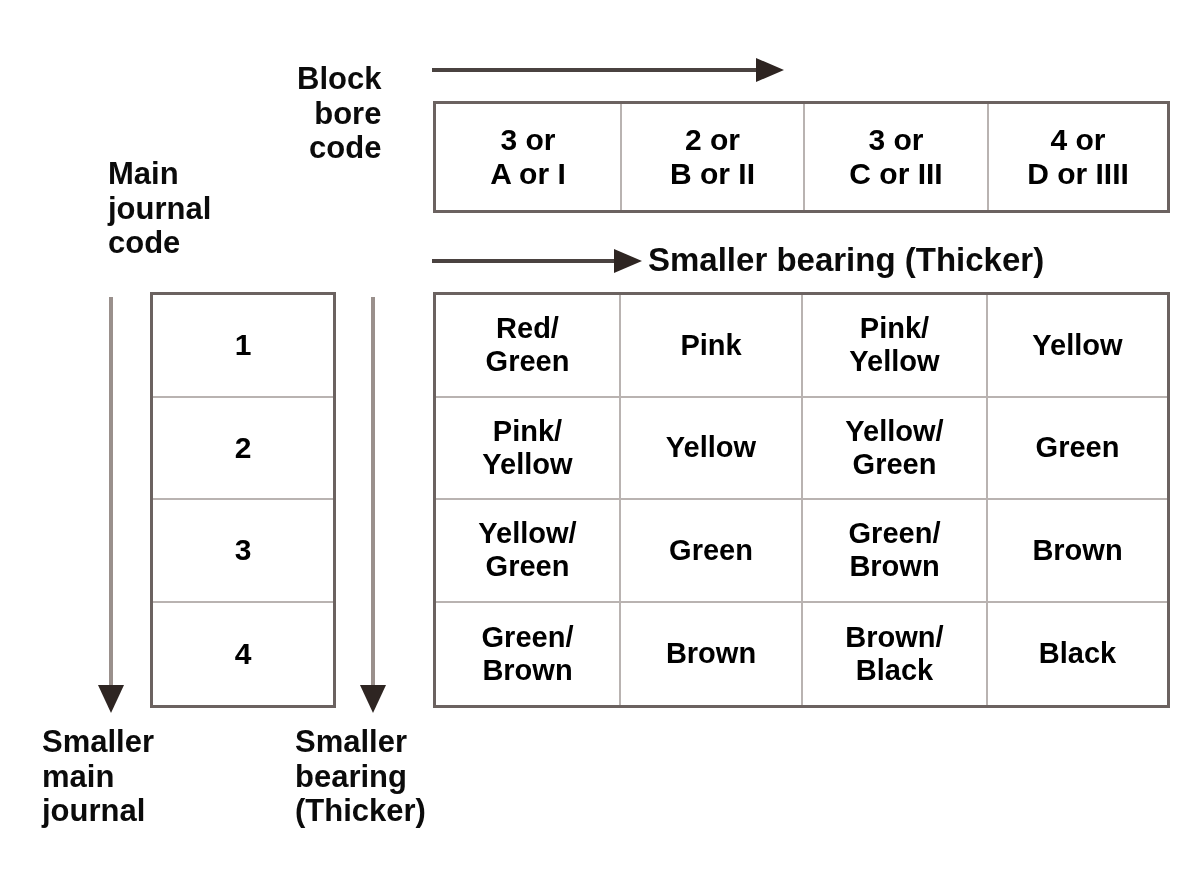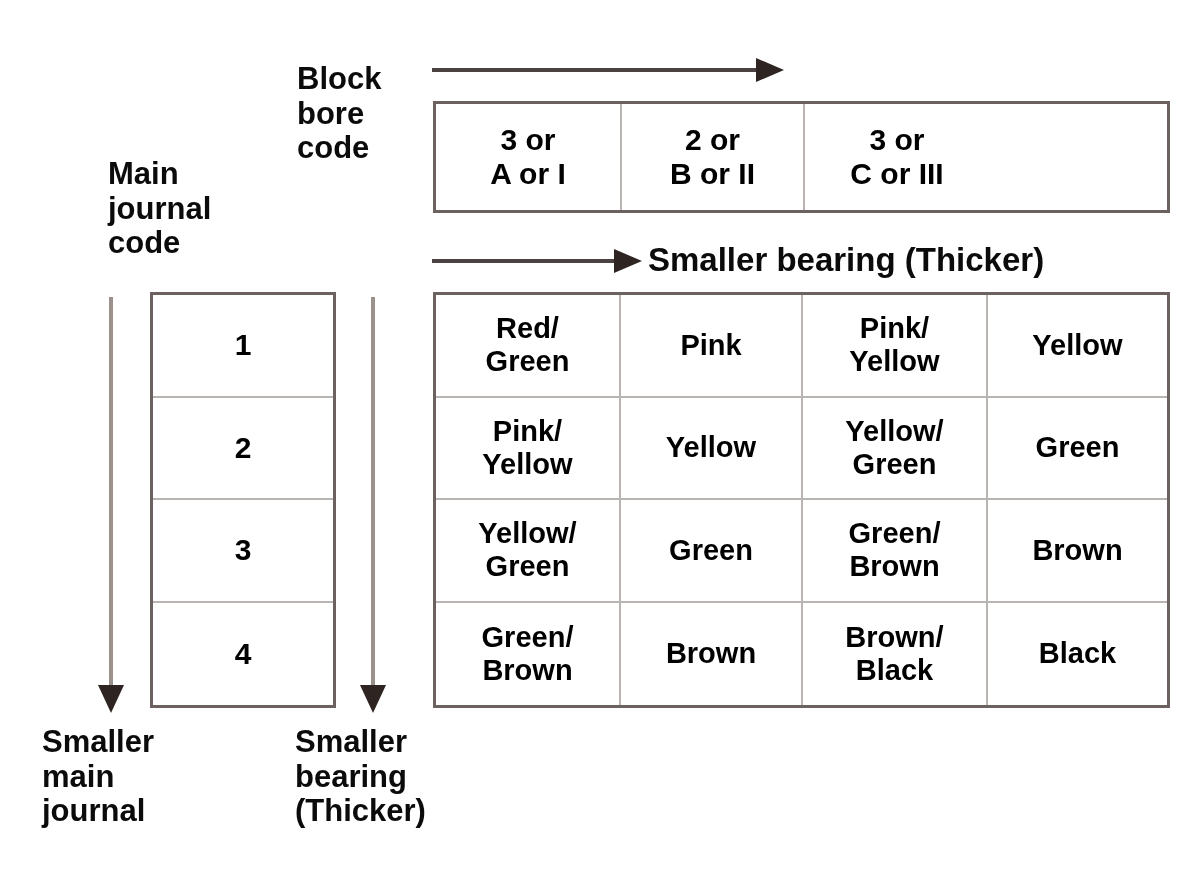--- a/index.html
+++ b/index.html
@@ -26,21 +26,21 @@
     color: #0b0b0b;
     line-height: 1.12;
     white-space: pre-line;
   }
 
   
   .lbl-block-bore-code {
     left: 297px;
     top: 62px;
     font-size: 31px;
-    text-align: left;
+    text-align: right;
   }
   .lbl-main-journal-code {
     left: 108px;
     top: 157px;
     font-size: 31px;
     text-align: left;
   }
   .lbl-smaller-main-journal {
     left: 42px;
     top: 725px;
@@ -226,20 +226,22 @@
     <div class="head"></div>
   </div>
 
   <div class="grid" id="block-bore-code-table">
     <div class="cell">3 or
 A or I</div>
     <div class="cell">2 or
 B or II</div>
     <div class="cell">3 or
 C or III</div>
+    <div class="cell">4 or
+D or IIII</div>
   </div>
 
   <div class="h-arrow" id="arrow-smaller-bearing">
     <div class="shaft"></div>
     <div class="head"></div>
   </div>
   <div class="label lbl-smaller-bearing-row">Smaller bearing (Thicker)</div>
 
   <div class="v-arrow" id="arrow-smaller-main-journal">
     <div class="shaft"></div>

